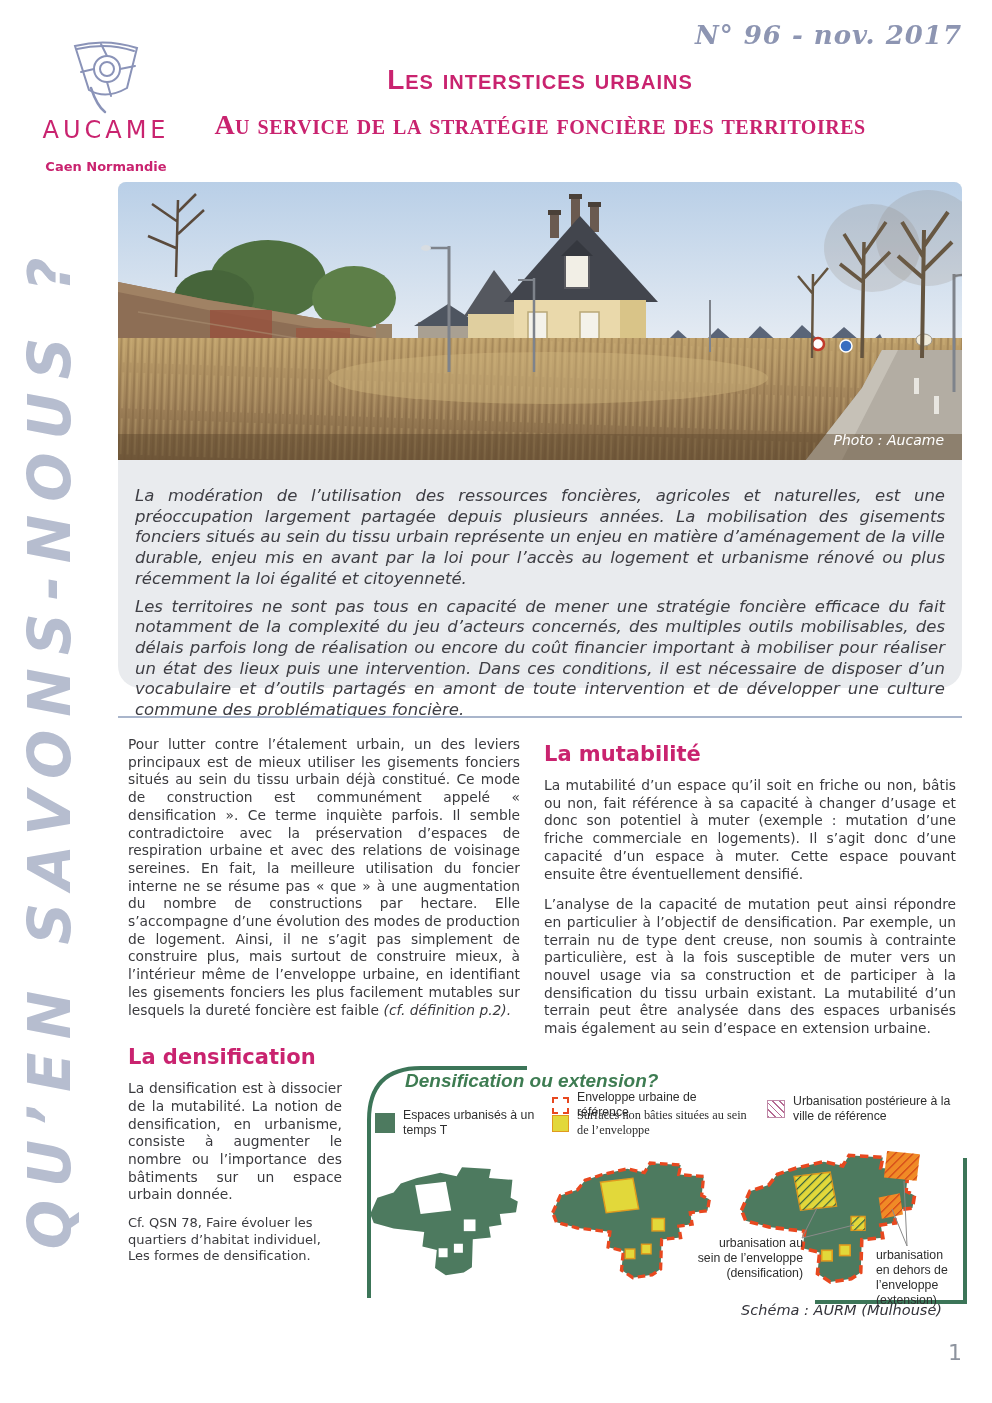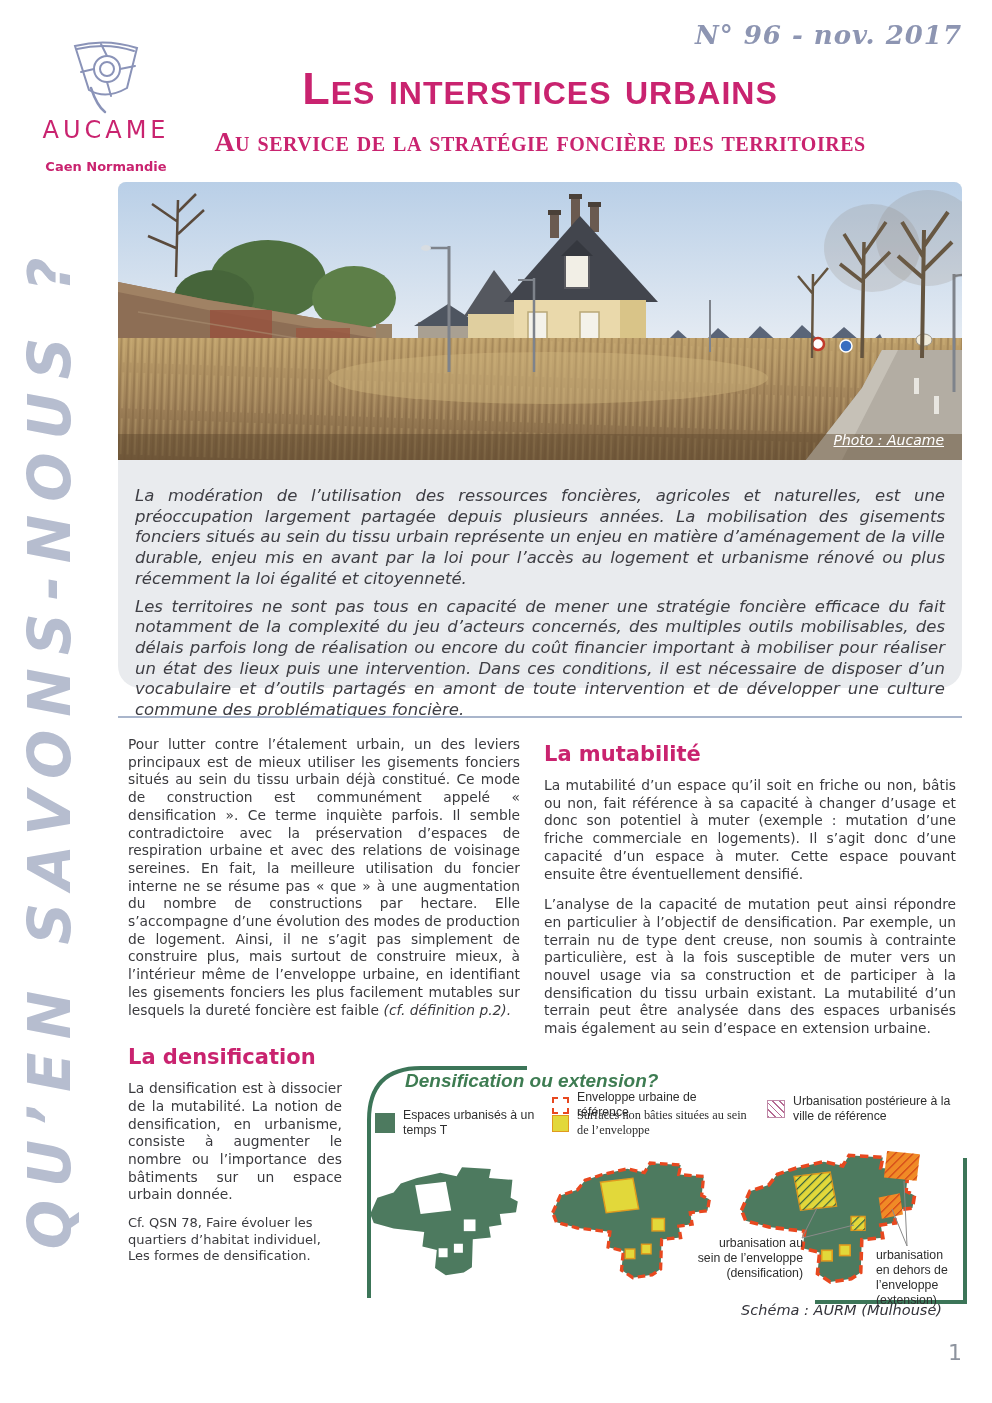--- a/index.html
+++ b/index.html
@@ -8,34 +8,34 @@
 
   
   .issue{position:absolute;top:20px;right:30px;font-family:"DejaVu Serif",serif;
          font-style:italic;font-weight:bold;font-size:26px;color:#8d95b2;letter-spacing:1px;}
   .logo{position:absolute;left:26px;top:36px;width:160px;text-align:center;}
   .logo-sketch{display:block;margin:0 auto;}
   .logo-name{font-size:24px;color:#c9236f;letter-spacing:4px;margin-top:2px;}
   .logo-sub{font-size:13px;font-weight:bold;color:#c9236f;margin-top:15px;}
   .title-block{position:absolute;left:118px;top:66px;width:844px;text-align:center;color:#c9236f;}
   .title-main{font-family:"Liberation Sans",sans-serif;font-weight:bold;font-variant:small-caps;
-              font-size:45px;line-height:1;letter-spacing:1px;}
+              font-size:28px;line-height:1;letter-spacing:1px;}
   .title-sub{font-family:Liberation Serif, serif;font-weight:bold;font-variant:small-caps;
              font-size:28px;line-height:1;margin-top:17px;letter-spacing:0.5px;}
 
   
   .vtext{position:absolute;left:16px;top:1312px;transform:rotate(-90deg);transform-origin:left top;
          width:1130px;text-align:center;white-space:nowrap;
          font-style:italic;font-weight:bold;font-size:58px;letter-spacing:13px;color:#b6bdcf;}
 
   
   .hero{position:absolute;left:118px;top:182px;width:844px;height:506px;background:#e9ebee;
         border-radius:8px 8px 22px 22px;}
   .photo{display:block;width:844px;height:278px;border-radius:8px 8px 0 0;}
-  .photo-caption{position:absolute;top:250px;right:18px;color:#fff;font-style:italic;font-size:14px;text-decoration:underline;}
+  .photo-caption{position:absolute;top:250px;right:18px;color:#fff;font-style:italic;font-size:14px;}
   .intro{padding:26px 17px 0 17px;font-style:italic;font-size:16.5px;line-height:20.7px;
          text-align:justify;color:#3e3e44;}
   .intro p{margin:0;}
   .intro p + p{margin-top:7px;}
 
   .divider{position:absolute;left:118px;top:716px;width:844px;height:2px;background:#a9b5cb;}
 
   
   .col-left{position:absolute;left:128px;top:736px;width:392px;}
   .col-right{position:absolute;left:544px;top:742px;width:412px;}

